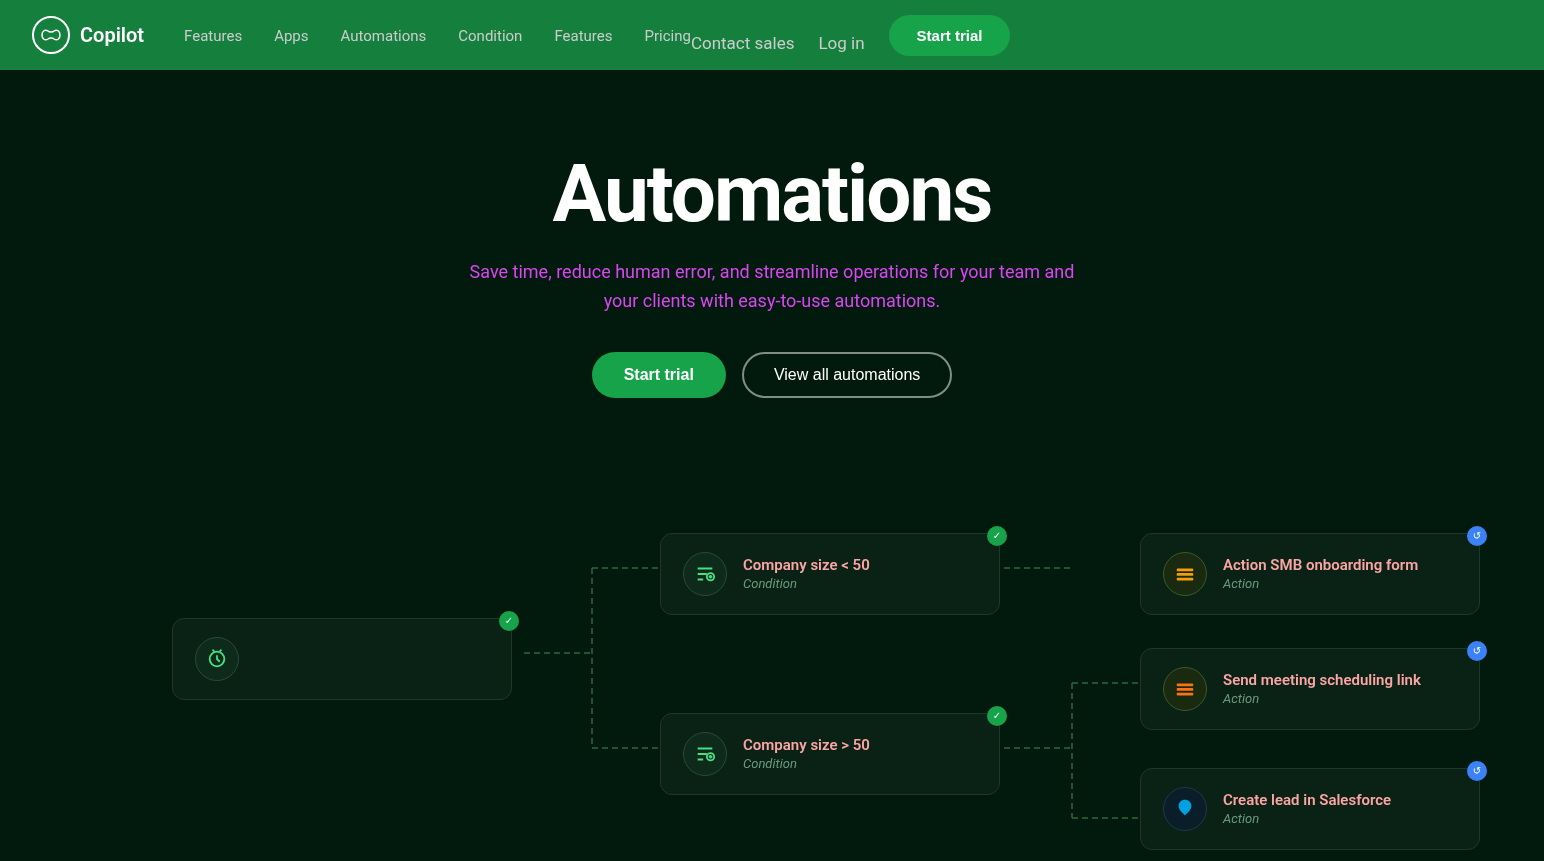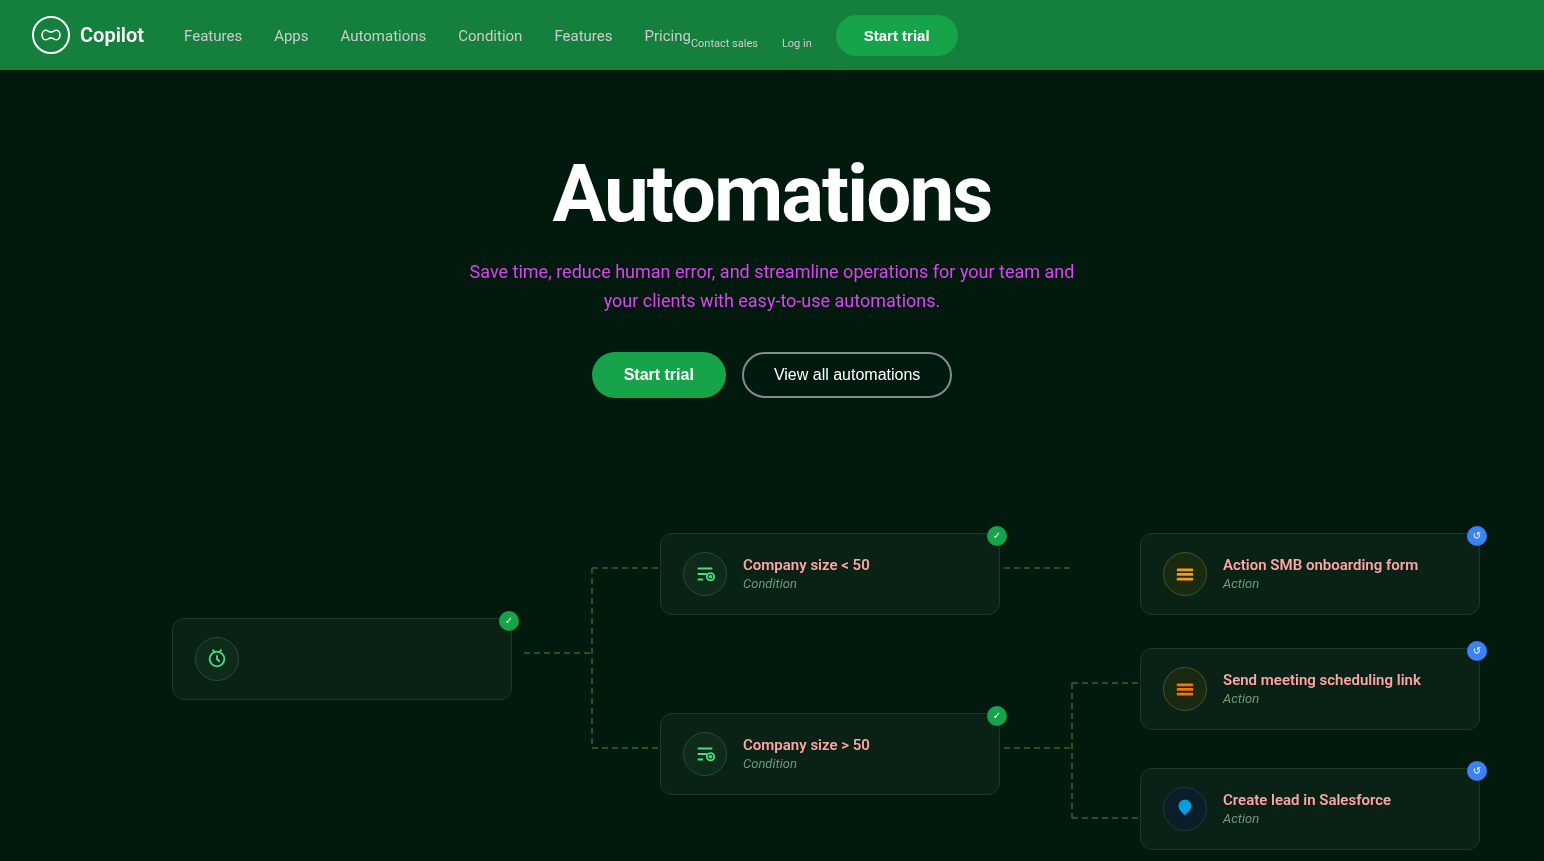--- a/index.html
+++ b/index.html
@@ -66,21 +66,21 @@
 
     .nav-right {
       display: flex;
       align-items: center;
       gap: 24px;
     }
 
     .nav-right a {
       color: #ccc;
       text-decoration: none;
-      font-size: 11px;
+      font-size: 17px;
       margin-top: 16px;
     }
 
     .btn-trial {
       background: #16a34a;
       color: #fff;
       border: none;
       border-radius: 9999px;
       padding: 12px 28px;
       font-size: 15px;

